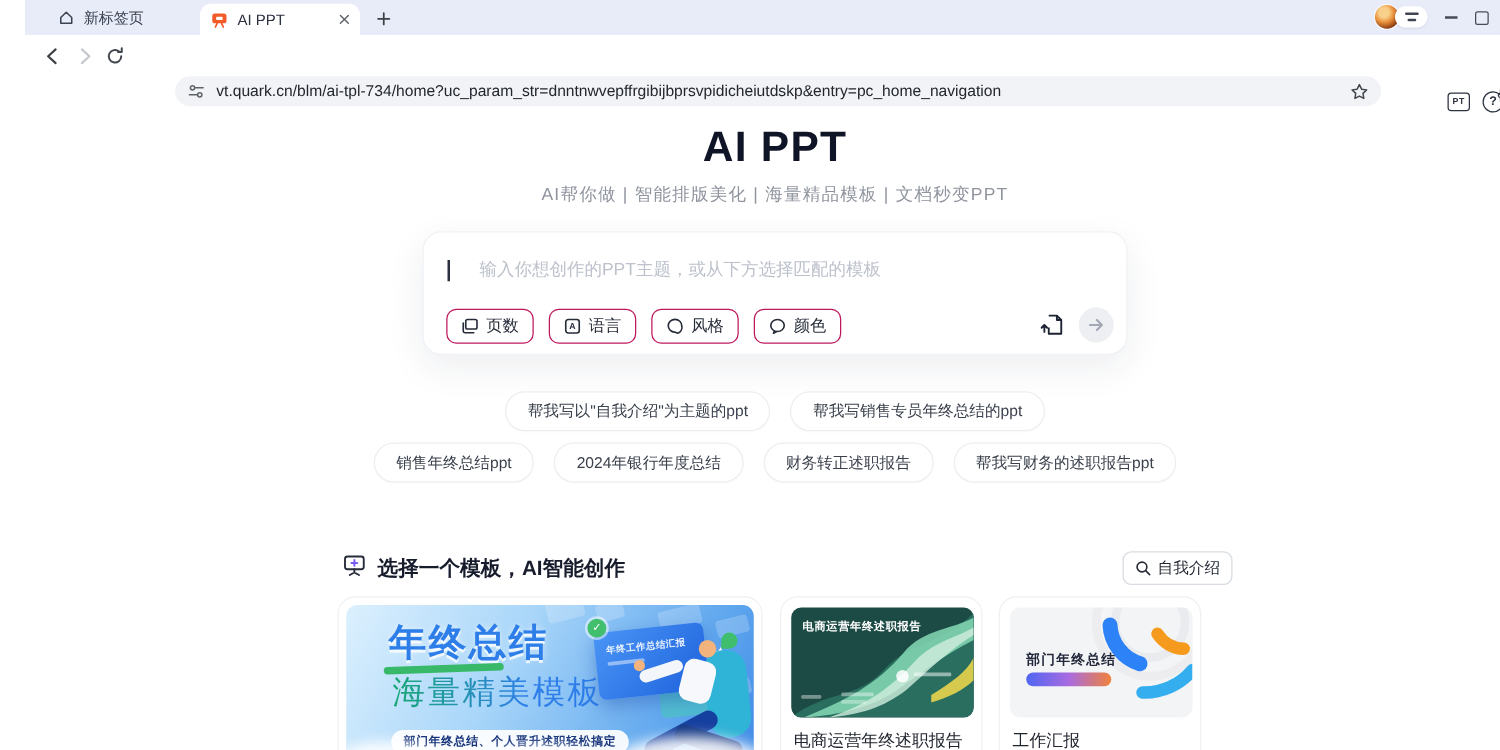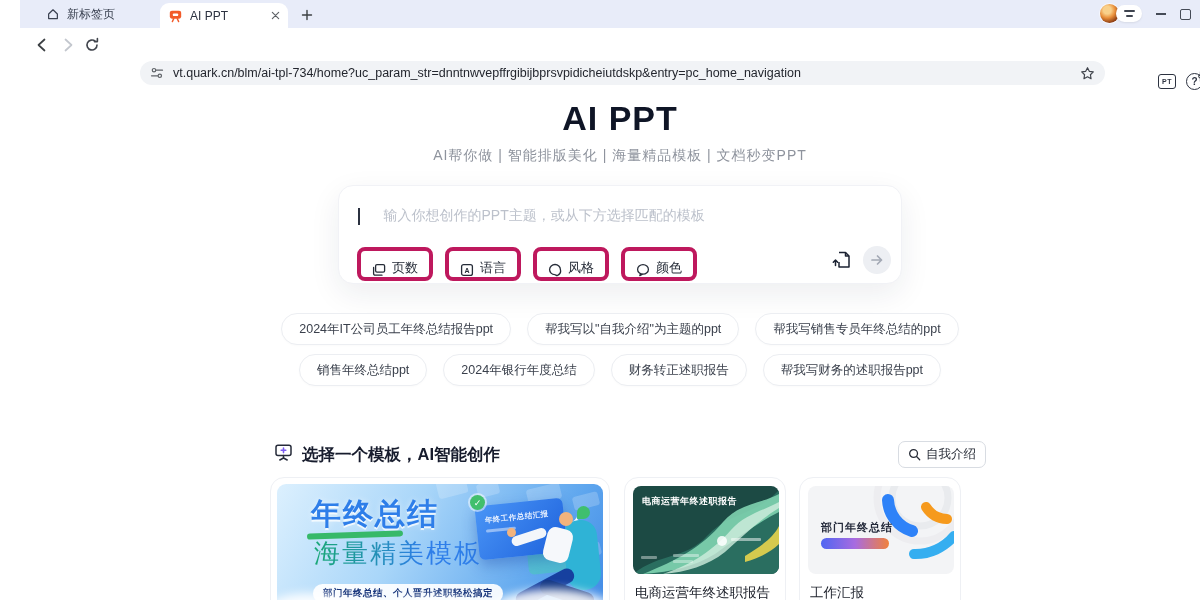--- a/index.html
+++ b/index.html
@@ -41,22 +41,22 @@
   .hero-title{left:0;top:99px;width:1200px;text-align:center;font-size:34px;font-weight:700;color:#0f1526;letter-spacing:1px;}
   .hero-sub{left:0;top:147px;width:1200px;text-align:center;font-size:14px;color:#8e939d;letter-spacing:1px;}
 
   
   .composer{left:318px;top:185px;width:564px;height:99px;background:#fff;border:1px solid #f1f2f6;border-radius:15px;
     box-shadow:0 10px 30px rgba(25,35,70,.08);box-sizing:border-box;}
   .ph-row{left:337px;top:206px;display:flex;align-items:center;gap:2px;}
   .caret{width:1.5px;height:17px;background:#2b3140;}
   .placeholder{font-size:14px;color:#bcc1cb;}
   .opt-row{left:336px;top:246px;display:flex;gap:12px;}
-  .opt-pill{height:26px;padding:0 11px;border:4px solid #be185d;border-radius:8px;background:#fff;
-    display:flex;align-items:flex-end;gap:6px;font-size:13px;color:#262c38;}
+  .opt-pill{height:26px;padding:0 11px;border:1px solid #be185d;border-radius:8px;background:#fff;
+    display:flex;align-items:center;gap:6px;font-size:13px;color:#262c38;}
   .import-btn{left:810px;top:248px;width:22px;height:22px;display:flex;align-items:center;justify-content:center;}
   .submit-btn{left:842px;top:245px;width:28px;height:28px;border-radius:50%;background:#edeff3;
     display:flex;align-items:center;justify-content:center;}
 
   
   .chip-row{left:0;width:1200px;display:flex;justify-content:center;gap:16px;}
   .chip{height:30px;line-height:30px;padding:0 17px;background:#fff;border:1px solid #eceef2;border-radius:16px;
     font-size:12.5px;color:#3a404c;box-shadow:0 1px 2px rgba(0,0,0,.02);white-space:nowrap;}
 
   
@@ -253,21 +253,20 @@
       </svg>
     </div>
     <div class="abs submit-btn" style="position:absolute;left:524px;top:60px;">
       <svg width="14" height="14" viewBox="0 0 14 14">
         <path d="M2 7 H11.5 M7.5 3 L11.5 7 L7.5 11" fill="none" stroke="#a3a9b4" stroke-width="1.7" stroke-linecap="round" stroke-linejoin="round"></path>
       </svg>
     </div>
   </div>
 
   <div class="abs chip-row" style="top:313px">
-    <span class="chip">2024年IT公司员工年终总结报告ppt</span>
     <span class="chip">帮我写以"自我介绍"为主题的ppt</span>
     <span class="chip">帮我写销售专员年终总结的ppt</span>
   </div>
   <div class="abs chip-row" style="top:354px">
     <span class="chip">销售年终总结ppt</span>
     <span class="chip">2024年银行年度总结</span>
     <span class="chip">财务转正述职报告</span>
     <span class="chip">帮我写财务的述职报告ppt</span>
   </div>
 

